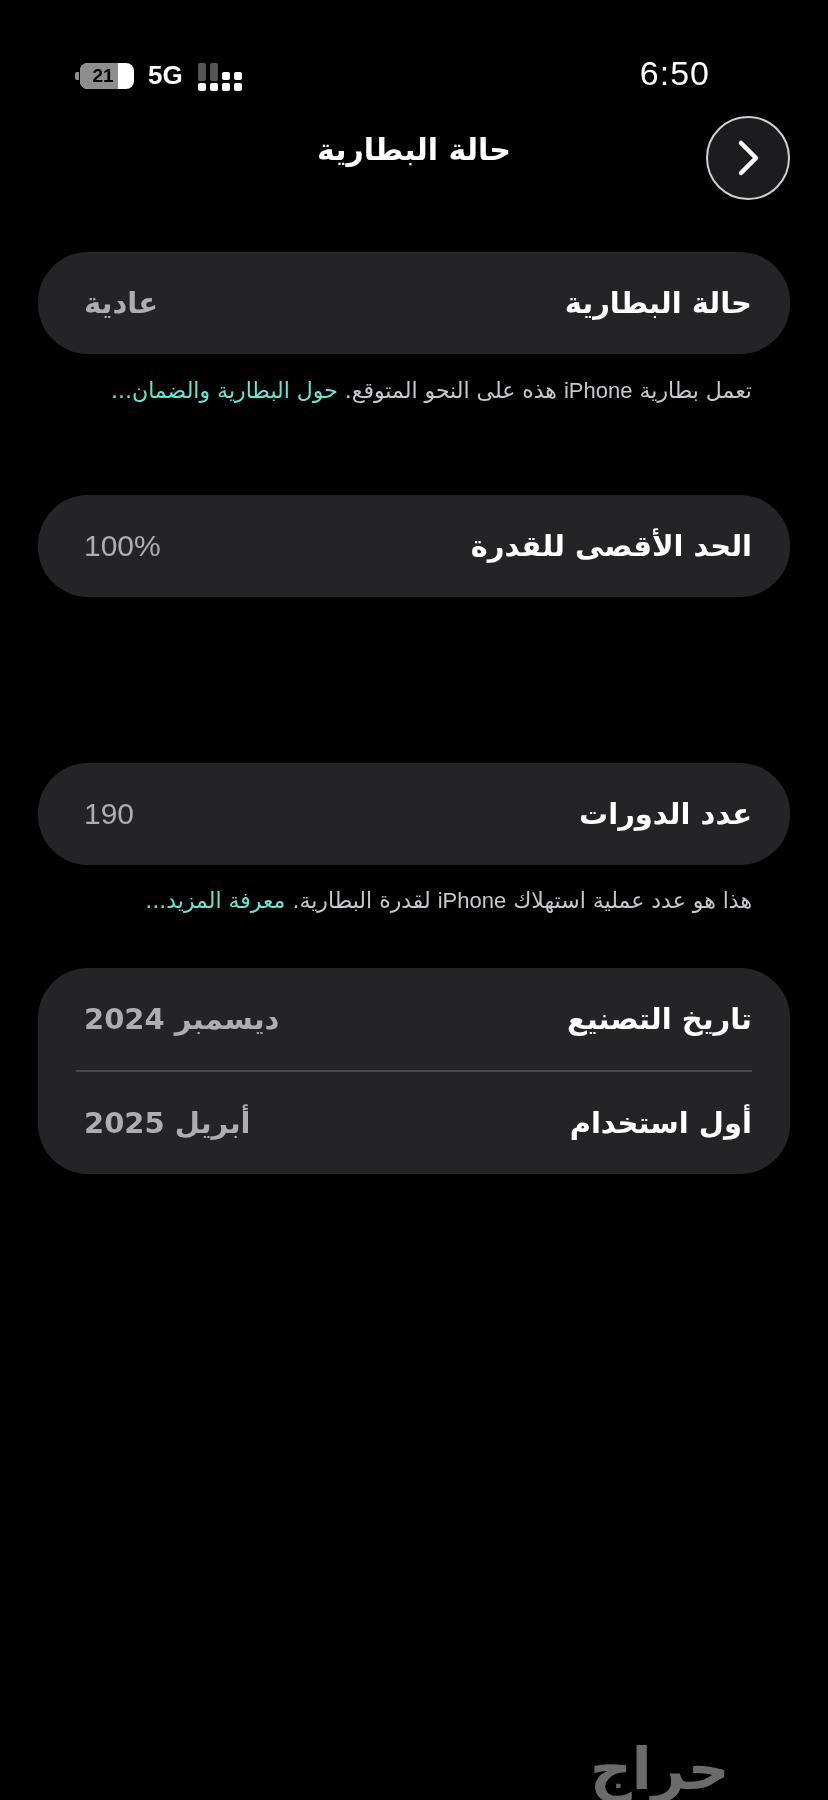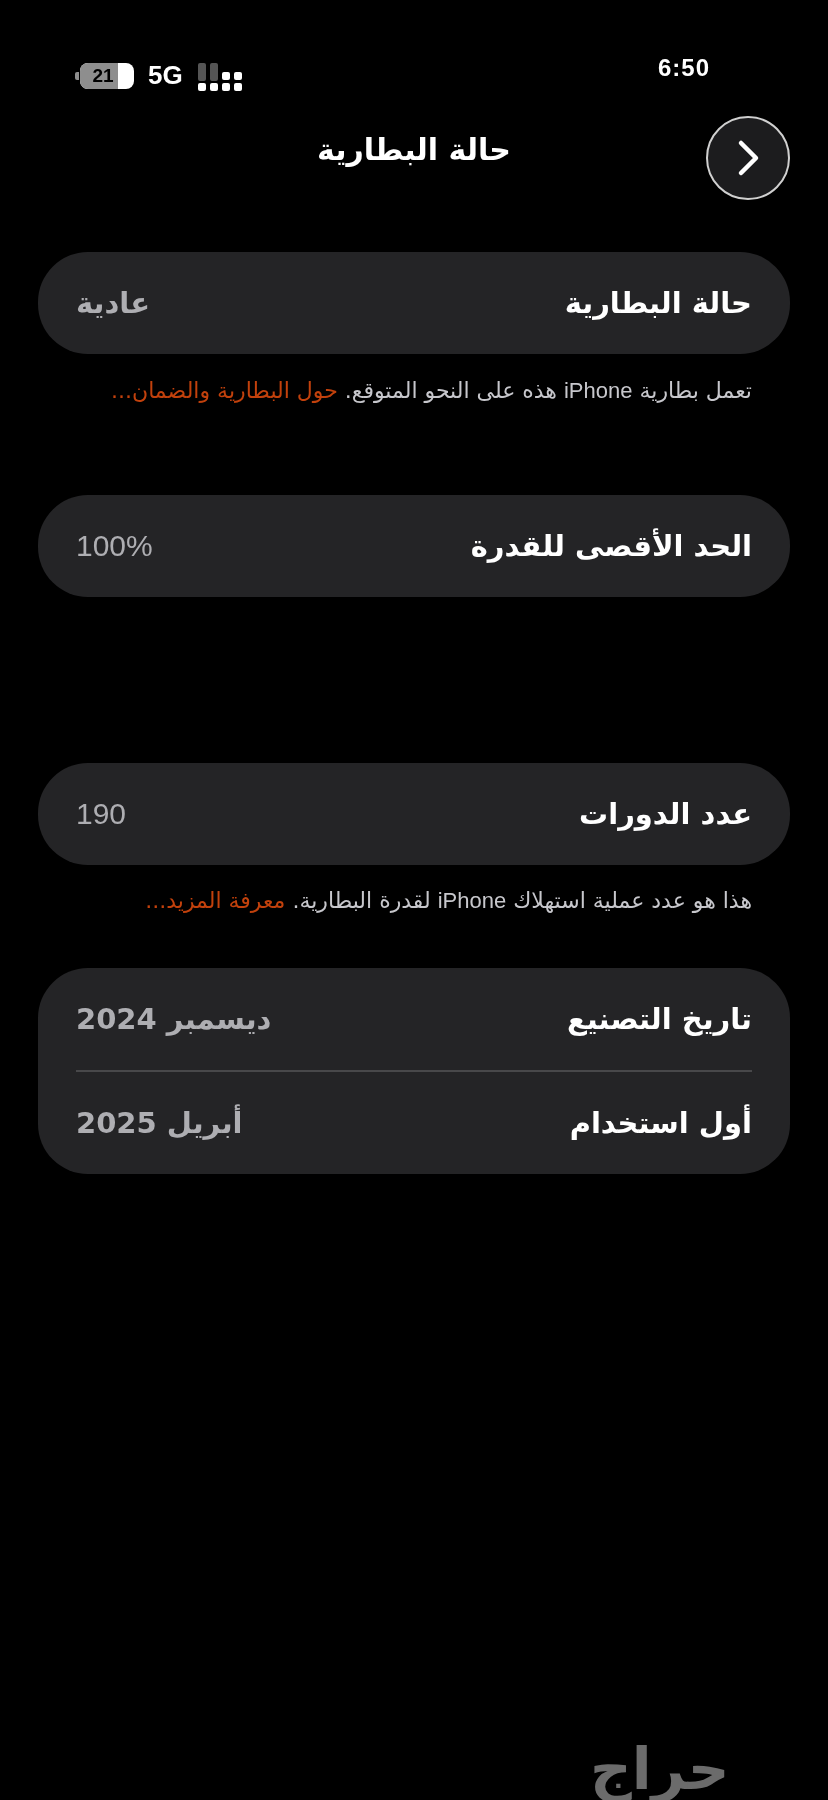--- a/index.html
+++ b/index.html
@@ -25,21 +25,21 @@
     .battery-nub { position: absolute; left: 75px; top: 56px; width: 4px; height: 8px; background: #8e8e8e; border-radius: 2px 0 0 2px; }
     .network {
       position: absolute; left: 148px; top: 44px; font-size: 26px; font-weight: bold;
       font-family: "Liberation Sans", sans-serif;
       text-align: center;
     }
     .signal { position: absolute; left: 198px; top: 47px; width: 46px; height: 28px; }
     .signal .dot { position: absolute; width: 8px; height: 8px; border-radius: 2px; background: #fff; }
     .signal .bar { position: absolute; width: 8px; border-radius: 2px; background: #555; }
     .time {
-      position: absolute; right: 118px; top: 38px; font-size: 24px; font-weight: bold;
+      position: absolute; right: 118px; top: 38px; font-size: 34px; font-weight: normal;
       font-family: "Liberation Sans", sans-serif; letter-spacing: 1px;
     }
 
     
     .nav-title {
       position: absolute; top: 132px; left: 0; width: 828px; text-align: center;
       font-size: 30px; font-weight: bold; direction: rtl;
     }
     .back-button {
       position: absolute; left: 706px; top: 116px; width: 84px; height: 84px; border-radius: 50%;
@@ -49,29 +49,29 @@
     
     .card {
       position: absolute; left: 38px; width: 752px; background: #242426; border-radius: 50px;
       direction: rtl;
     }
     .row {
       height: 102px; display: flex; align-items: center; justify-content: space-between;
       padding: 0 38px;
     }
     .row-label { font-size: 29px; font-weight: bold; color: #fff; }
-    .row-value { font-size: 29px; color: #aeaeb2; font-weight: bold; }
+    .row-value { font-size: 29px; color: #aeaeb2; font-weight: bold; margin-left: 8px; }
     .row-value.num { font-family: "Liberation Sans", sans-serif; font-weight: normal; font-size: 30px; }
     .divider { height: 2px; background: #48484a; margin: 0 38px; }
 
     .footnote {
       position: absolute; left: 70px; width: 682px; direction: rtl; text-align: right;
       font-size: 22px; line-height: 37px; color: #c7c7cc;
     }
-    .link { color: #c2410c; }
+    .link { color: #5eead4; }
     .latin { font-family: "Liberation Sans", sans-serif; }
 
     .watermark {
       position: absolute; left: 590px; top: 1735px; font-size: 58px; font-weight: bold;
       color: #6b6b6b; direction: rtl;
     }
   </style>
 </head>
 <body>
 

